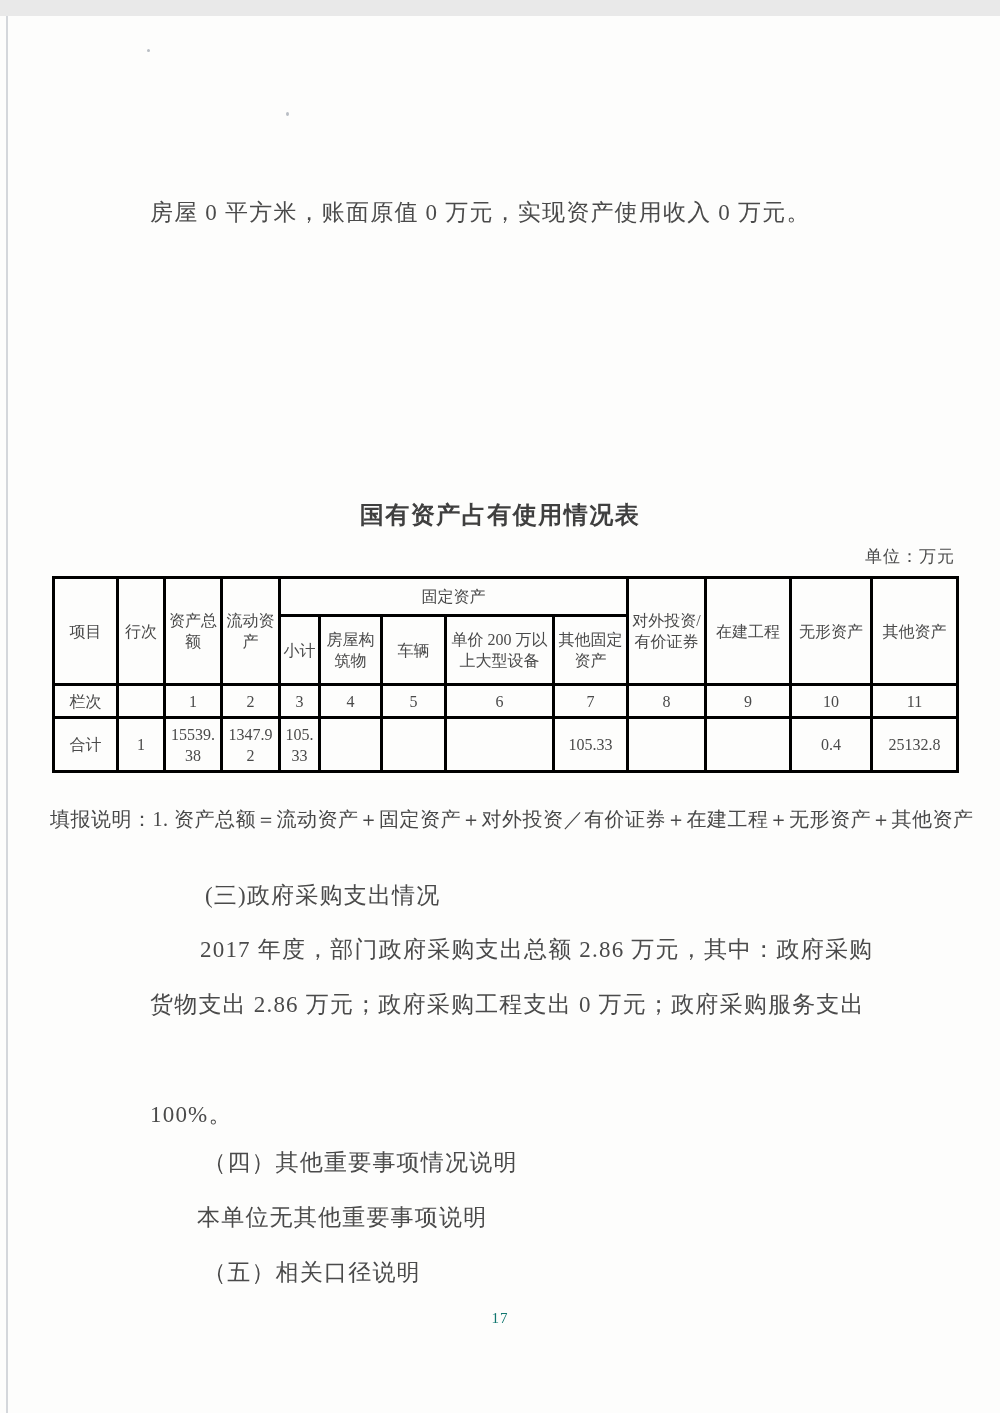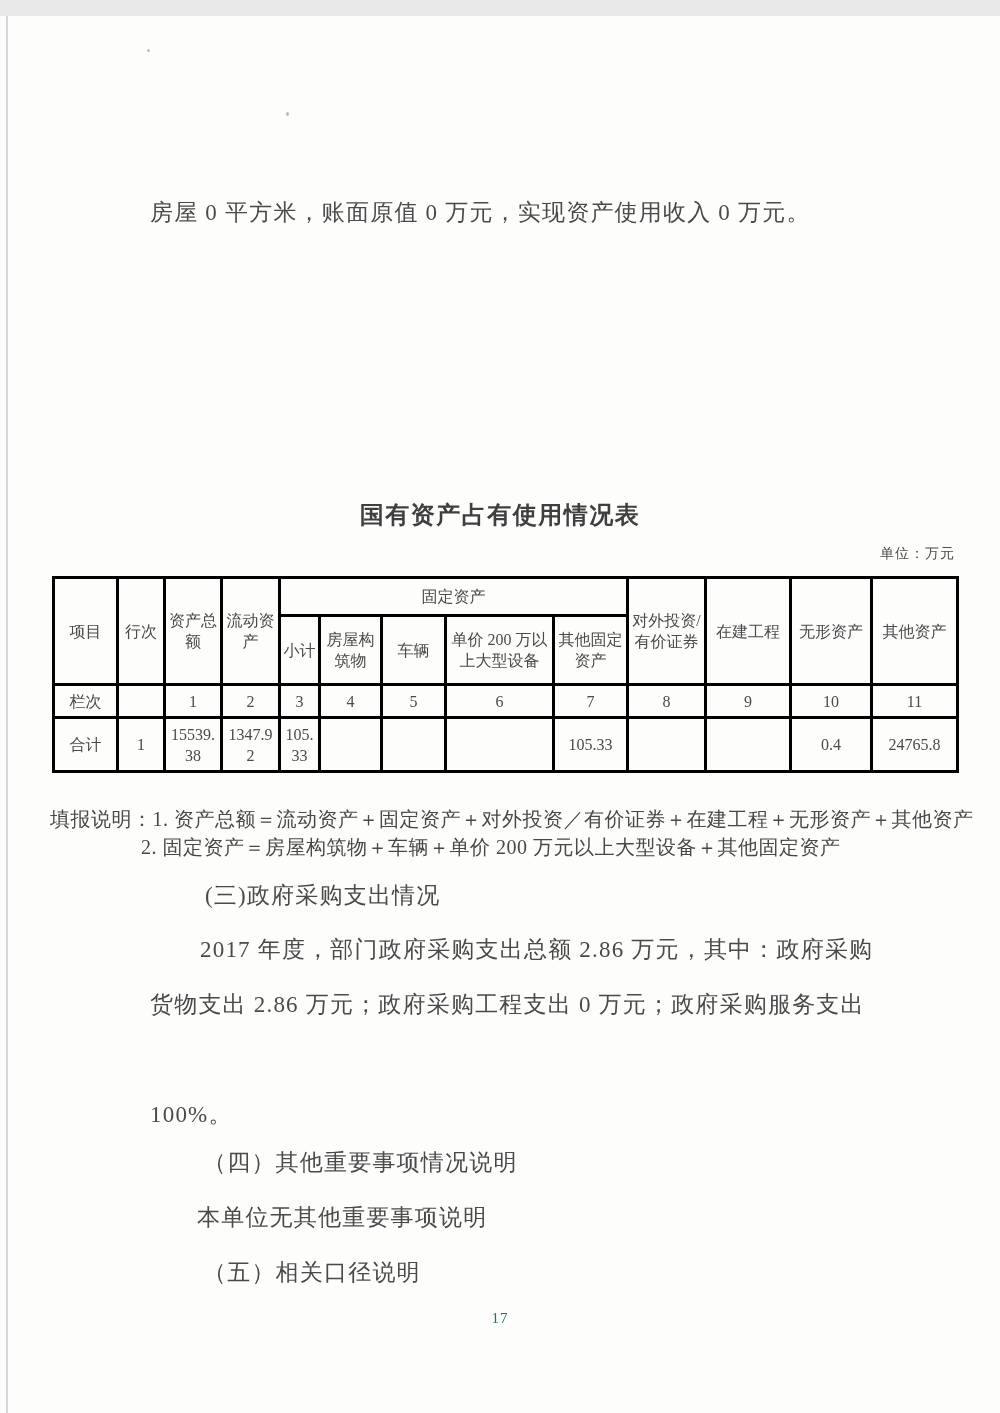--- a/index.html
+++ b/index.html
@@ -26,21 +26,21 @@
   .txt{
     position:absolute;white-space:nowrap;
     font-size:23px;line-height:30px;letter-spacing:1.2px;color:#4a4a4a;
   }
   .doc-title{
     position:absolute;left:0;width:1000px;text-align:center;
     font-family:Liberation Sans, sans-serif;
     font-weight:700;font-size:24px;letter-spacing:1.5px;color:#3f3f3f;
   }
   .unit-label{
-    position:absolute;right:45px;font-size:14px;letter-spacing:1px;color:#4a4a4a;
+    position:absolute;right:45px;font-size:17px;letter-spacing:1px;color:#4a4a4a;
   }
   table.asset{
     position:absolute;left:52px;top:560px;
     width:904px;border-collapse:collapse;table-layout:fixed;
     font-size:16px;color:#4a4a4a;
   }
   table.asset td{
     border:3px solid #000000;
     text-align:center;vertical-align:middle;
     padding:1px 2px;line-height:21px;
@@ -133,27 +133,26 @@
       <td class="num">15539.38</td>
       <td class="num">1347.92</td>
       <td class="num">105.33</td>
       <td></td>
       <td></td>
       <td></td>
       <td class="num">105.33</td>
       <td></td>
       <td></td>
       <td class="num right">0.4</td>
-      <td class="num">24765.8</td>
+      <td class="num">25132.8</td>
     </tr>
   </tbody>
     </table>
 
   <div class="notes" style="left:50px;top:789px;">填报说明：1. 资产总额＝流动资产＋固定资产＋对外投资／有价证券＋在建工程＋无形资产＋其他资产</div>
-  <div class="notes" style="left:141px;top:817px;">2. 固定资产＝房屋构筑物＋车辆＋单价 200 万元以上大型设备＋其他固定资产</div>
 
   <div class="txt" style="left:205px;top:865px;">(三)政府采购支出情况</div>
   <div class="txt" style="left:200px;top:919px;">2017 年度，部门政府采购支出总额 2.86 万元，其中：政府采购</div>
   <div class="txt" style="left:150px;top:974px;">货物支出 2.86 万元；政府采购工程支出 0 万元；政府采购服务支出</div>
   <div class="txt" style="left:150px;top:1084px;">100%。</div>
 
   <div class="txt" style="left:203px;top:1132px;">（四）其他重要事项情况说明</div>
   <div class="txt" style="left:197px;top:1187px;">本单位无其他重要事项说明</div>
   <div class="txt" style="left:203px;top:1242px;">（五）相关口径说明</div>
 

